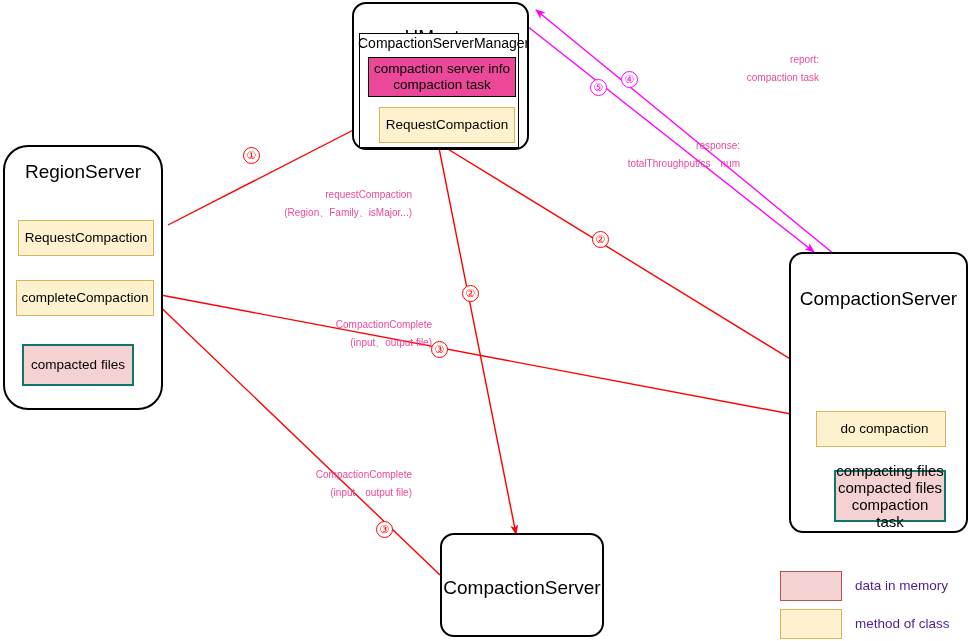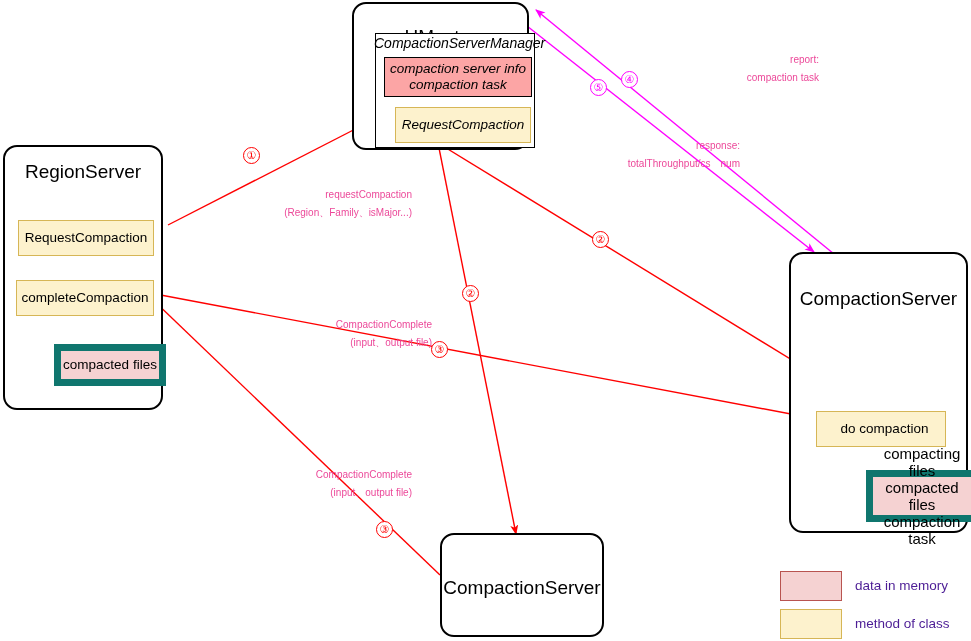--- a/index.html
+++ b/index.html
@@ -61,27 +61,26 @@
     display: flex;
     align-items: center;
     justify-content: center;
     text-align: center;
     font-size: 13.5px;
     line-height: 16px;
     color: #000000;
     white-space: pre-line;
   }
   .chip.mem {
-    background: #fca5a5;
+    background: #ec4899;
     border: 1px solid #000000;
   }
   .chip.mem-soft {
     background: #f5d2d2;
-    border: 7px solid #0f766e;
-    margin-left: 32px;
+    border: 2px solid #0f766e;
   }
   .chip.method {
     background: #fdf2cd;
     border: 1px solid #d6b656;
   }
   .edge-label {
     position: absolute;
     font-size: 10px;
     line-height: 18px;
     color: #ec4899;
@@ -147,30 +146,30 @@
 
     <line x1="440" y1="575" x2="150" y2="297" stroke="#ff0000" stroke-width="1.4" marker-end="url(#arrRed)"></line>
 
     <line x1="834" y1="254" x2="536" y2="10" stroke="#ff00ff" stroke-width="1.4" marker-end="url(#arrMag)"></line>
 
     <line x1="527" y1="26" x2="814" y2="252" stroke="#ff00ff" stroke-width="1.4" marker-end="url(#arrMag)"></line>
 
     <line x1="877" y1="392" x2="877" y2="407" stroke="#000000" stroke-width="1.4" marker-end="url(#arrBlack)"></line>
   </svg>
 
-  <div class="node" style="left:3px; top:145px; width:160px; height:265px;">
+  <div class="node" style="left:3px; top:145px; width:160px; height:265px;border-radius:25px;">
     <div class="node-title" style="top:14px;">RegionServer</div>
     <div class="chip method" style="left:13px; top:73px; width:136px; height:36px;">RequestCompaction</div>
     <div class="chip method" style="left:11px; top:133px; width:138px; height:36px;">completeCompaction</div>
     <div class="chip mem-soft" style="left:17px; top:197px; width:112px; height:42px;">compacted files</div>
   </div>
 
   <div class="node" style="left:352px; top:2px; width:177px; height:148px;">
     <div class="node-title" style="top:22px;">HMaster</div>
-    <div class="inner-box" style="left:21px; top:29px; width:160px; height:115px;font-style:italic;">
+    <div class="inner-box" style="left:5px; top:29px; width:160px; height:115px;">
       <div class="inner-box-label">CompactionServerManager</div>
       <div class="chip mem" style="left:8px; top:23px; width:148px; height:40px;">compaction server info
 compaction task</div>
       <div class="chip method" style="left:19px; top:73px; width:136px; height:36px;">RequestCompaction</div>
     </div>
   </div>
 
   <div class="node" style="left:789px; top:252px; width:179px; height:281px;">
     <div class="node-title" style="top:34px;">CompactionServer</div>
     <div class="chip method" style="left:25px; top:157px; width:130px; height:36px;padding-left:7px;">do compaction</div>

